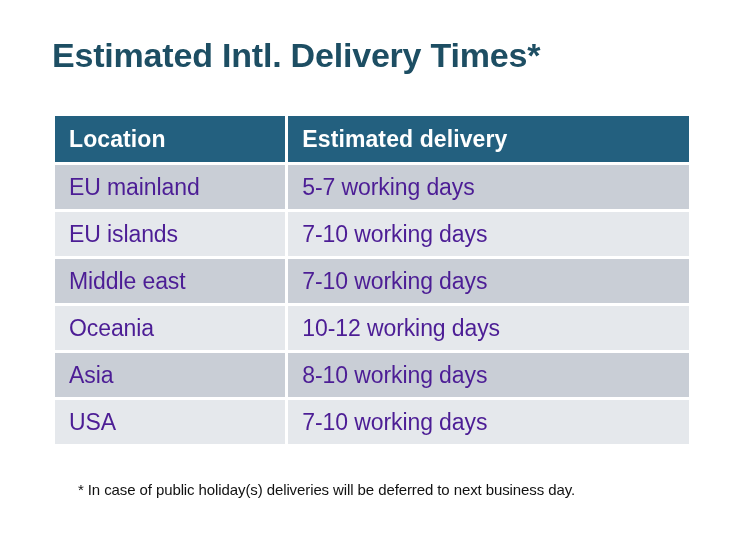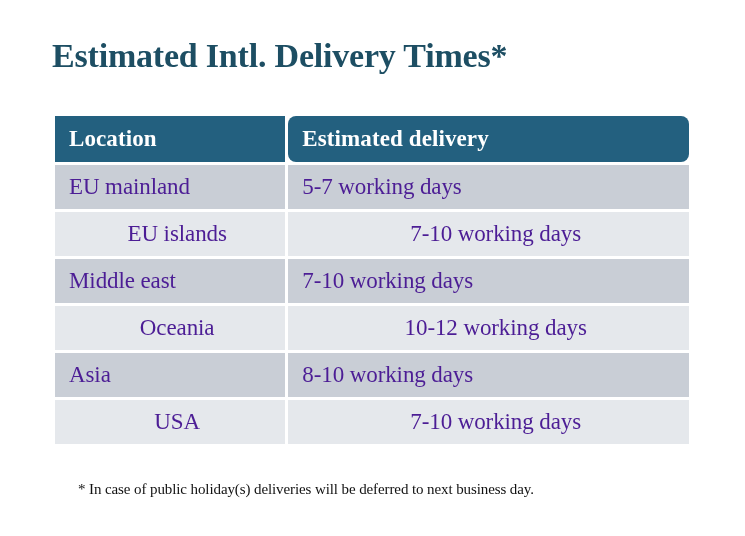--- a/index.html
+++ b/index.html
@@ -13,21 +13,20 @@
     font-family: "Liberation Sans", sans-serif;
     -webkit-font-smoothing: antialiased;
     overflow: hidden;
   }
 
   .page {
     position: relative;
     width: 745px;
     height: 536px;
     box-sizing: border-box;
-    font-family: Liberation Serif, serif;
   }
 
   .page-title {
     position: absolute;
     left: 52px;
     top: 37px;
     font-size: 34px;
     font-weight: 700;
     letter-spacing: -0.2px;
     color: #1D4E63;
@@ -51,40 +50,40 @@
     margin: 0;
     text-align: left;
     vertical-align: middle;
     height: 44px;
     box-sizing: border-box;
     overflow: hidden;
     white-space: nowrap;
   }
 
   .col-location  { width: 211px; }
-  .col-estimated { width: 367px; border-radius: 8px; }
+  .col-estimated { width: 367px; }
 
   .delivery-table thead th {
     background: #23607F;
     color: #ffffff;
     font-size: 23px;
     font-weight: 700;
     letter-spacing: 0.1px;
     height: 46px;
   }
 
   .delivery-table tbody td {
     font-size: 23px;
     font-weight: 400;
     color: #4c1d95;
     letter-spacing: -0.1px;
   }
 
   .row-shade-dark td  { background: #C9CED6; }
-  .row-shade-light td { background: #E5E8EC; text-align: center; }
+  .row-shade-light td { background: #E5E8EC; }
 
   .footnote {
     position: absolute;
     left: 78px;
     top: 481px;
     font-size: 15px;
     font-weight: 400;
     color: #111111;
     letter-spacing: -0.1px;
     white-space: nowrap;

